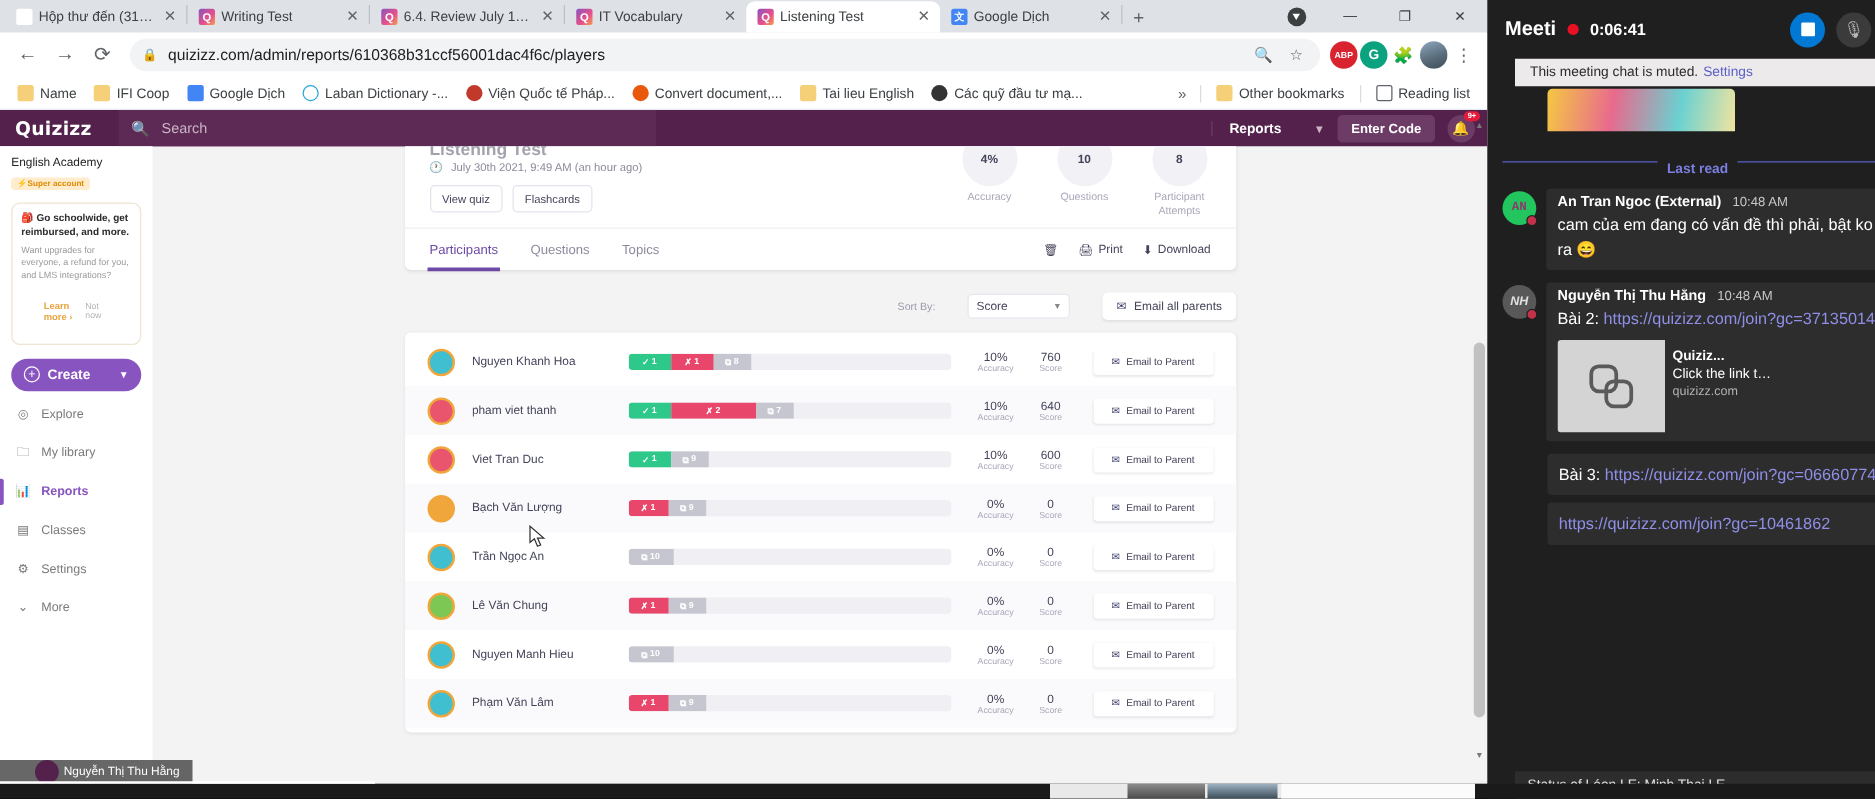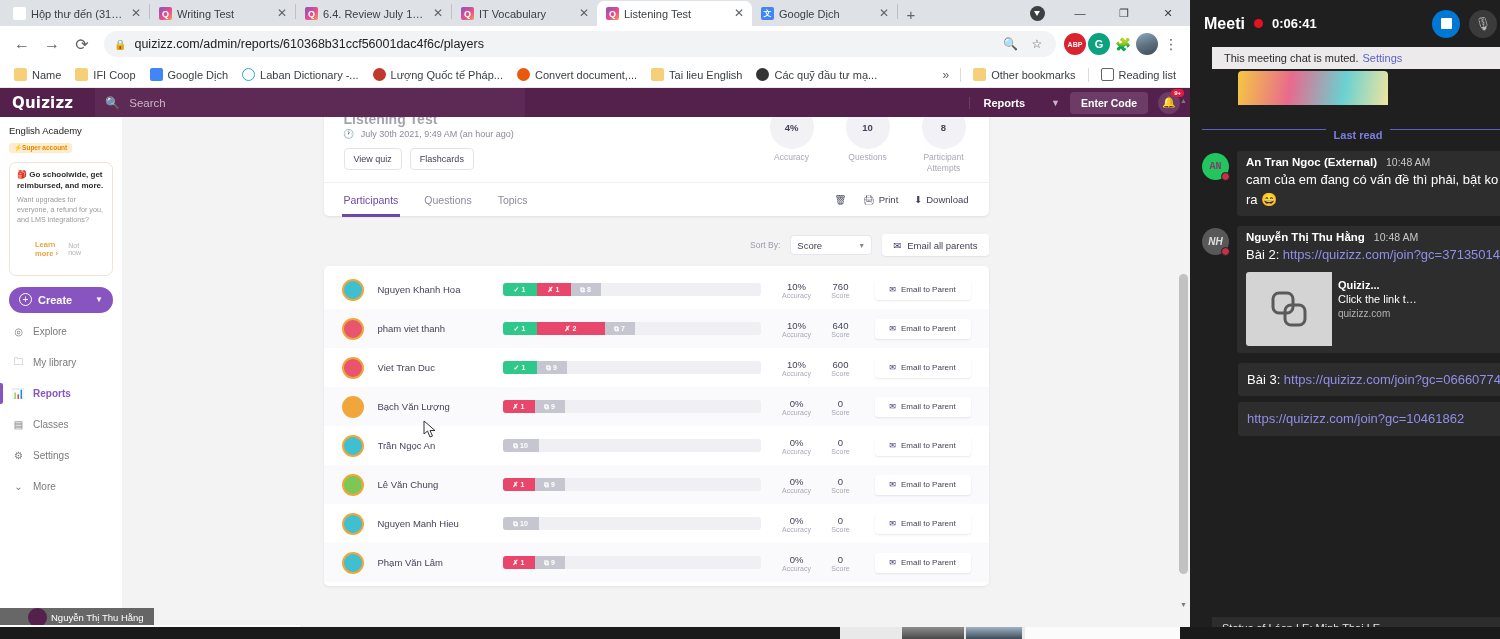--- a/index.html
+++ b/index.html
@@ -105,21 +105,21 @@
   .stat .ring { width:44px; height:44px; border-radius:50%; background:#f1f1f6; margin:0 auto; display:flex; align-items:center; justify-content:center;
                 font-size:9.5px; font-weight:bold; color:#43435a; }
   .stat .slabel { font-size:8.5px; color:#a8a8ba; margin-top:3px; line-height:1.35; }
   .tabsrow { display:flex; align-items:center; border-top:1px solid #f0f0f5; padding:0 20px; height:34px; }
   .ttab { font-size:10.5px; color:#8b8b9e; margin-right:26px; height:34px; display:flex; align-items:center; position:relative; }
   .ttab.active { color:#6d4aa8; }
   .ttab.active::after { content:""; position:absolute; bottom:0; left:-2px; right:-2px; height:2.5px; background:#6d4aa8; }
   .tacts { margin-left:auto; display:flex; align-items:center; gap:16px; font-size:9.5px; color:#43435a; }
   .tacts .ta { display:flex; align-items:center; gap:4px; }
 
-  .sortbar { width:665px; margin:18px auto 0 auto; display:flex; align-items:center; justify-content:flex-end; gap:10px; }
+  .sortbar { width:665px; margin:18px auto 0 auto; display:flex; align-items:center; justify-content:flex-end; gap:26px; }
   .sortlabel { font-size:8.5px; color:#9a9aae; }
   .sortsel { width:82px; height:20px; background:#fff; border:1px solid #e6e6ee; border-radius:4px; display:flex; align-items:center;
              padding:0 6px; font-size:9.5px; color:#43435a; }
   .sortsel .scaret { margin-left:auto; font-size:7px; color:#888; }
   .emailall { height:22px; background:#fff; border-radius:4px; display:flex; align-items:center; gap:6px; padding:0 11px; font-size:9.5px; color:#43435a; box-shadow:0 1px 2px rgba(0,0,0,.07); }
 
   .plist { width:665px; margin:10px auto 0 auto; background:#fff; border-radius:5px; box-shadow:0 1px 3px rgba(0,0,0,.07); padding:4px 0; }
   .prow { height:39px; display:flex; align-items:center; padding:0 18px; }
   .prow.alt { background:#fafafc; }
   .pav { width:22px; height:22px; border-radius:50%; flex:none; border:2px solid #f0a63a; }
@@ -275,21 +275,21 @@
       <div class="bm">
           <span class="bmicon ic-gt"></span>
           <span>Google Dịch</span>
         </div>
       <div class="bm">
           <span class="bmicon ic-laban"></span>
           <span>Laban Dictionary -...</span>
         </div>
       <div class="bm">
           <span class="bmicon ic-vien"></span>
-          <span>Lượng Quốc tế Pháp...</span>
+          <span>Viện Quốc tế Pháp...</span>
         </div>
       <div class="bm">
           <span class="bmicon ic-conv"></span>
           <span>Convert document,...</span>
         </div>
       <div class="bm">
           <span class="bmicon ic-folder"></span>
           <span>Tai lieu English</span>
         </div>
       <div class="bm">

